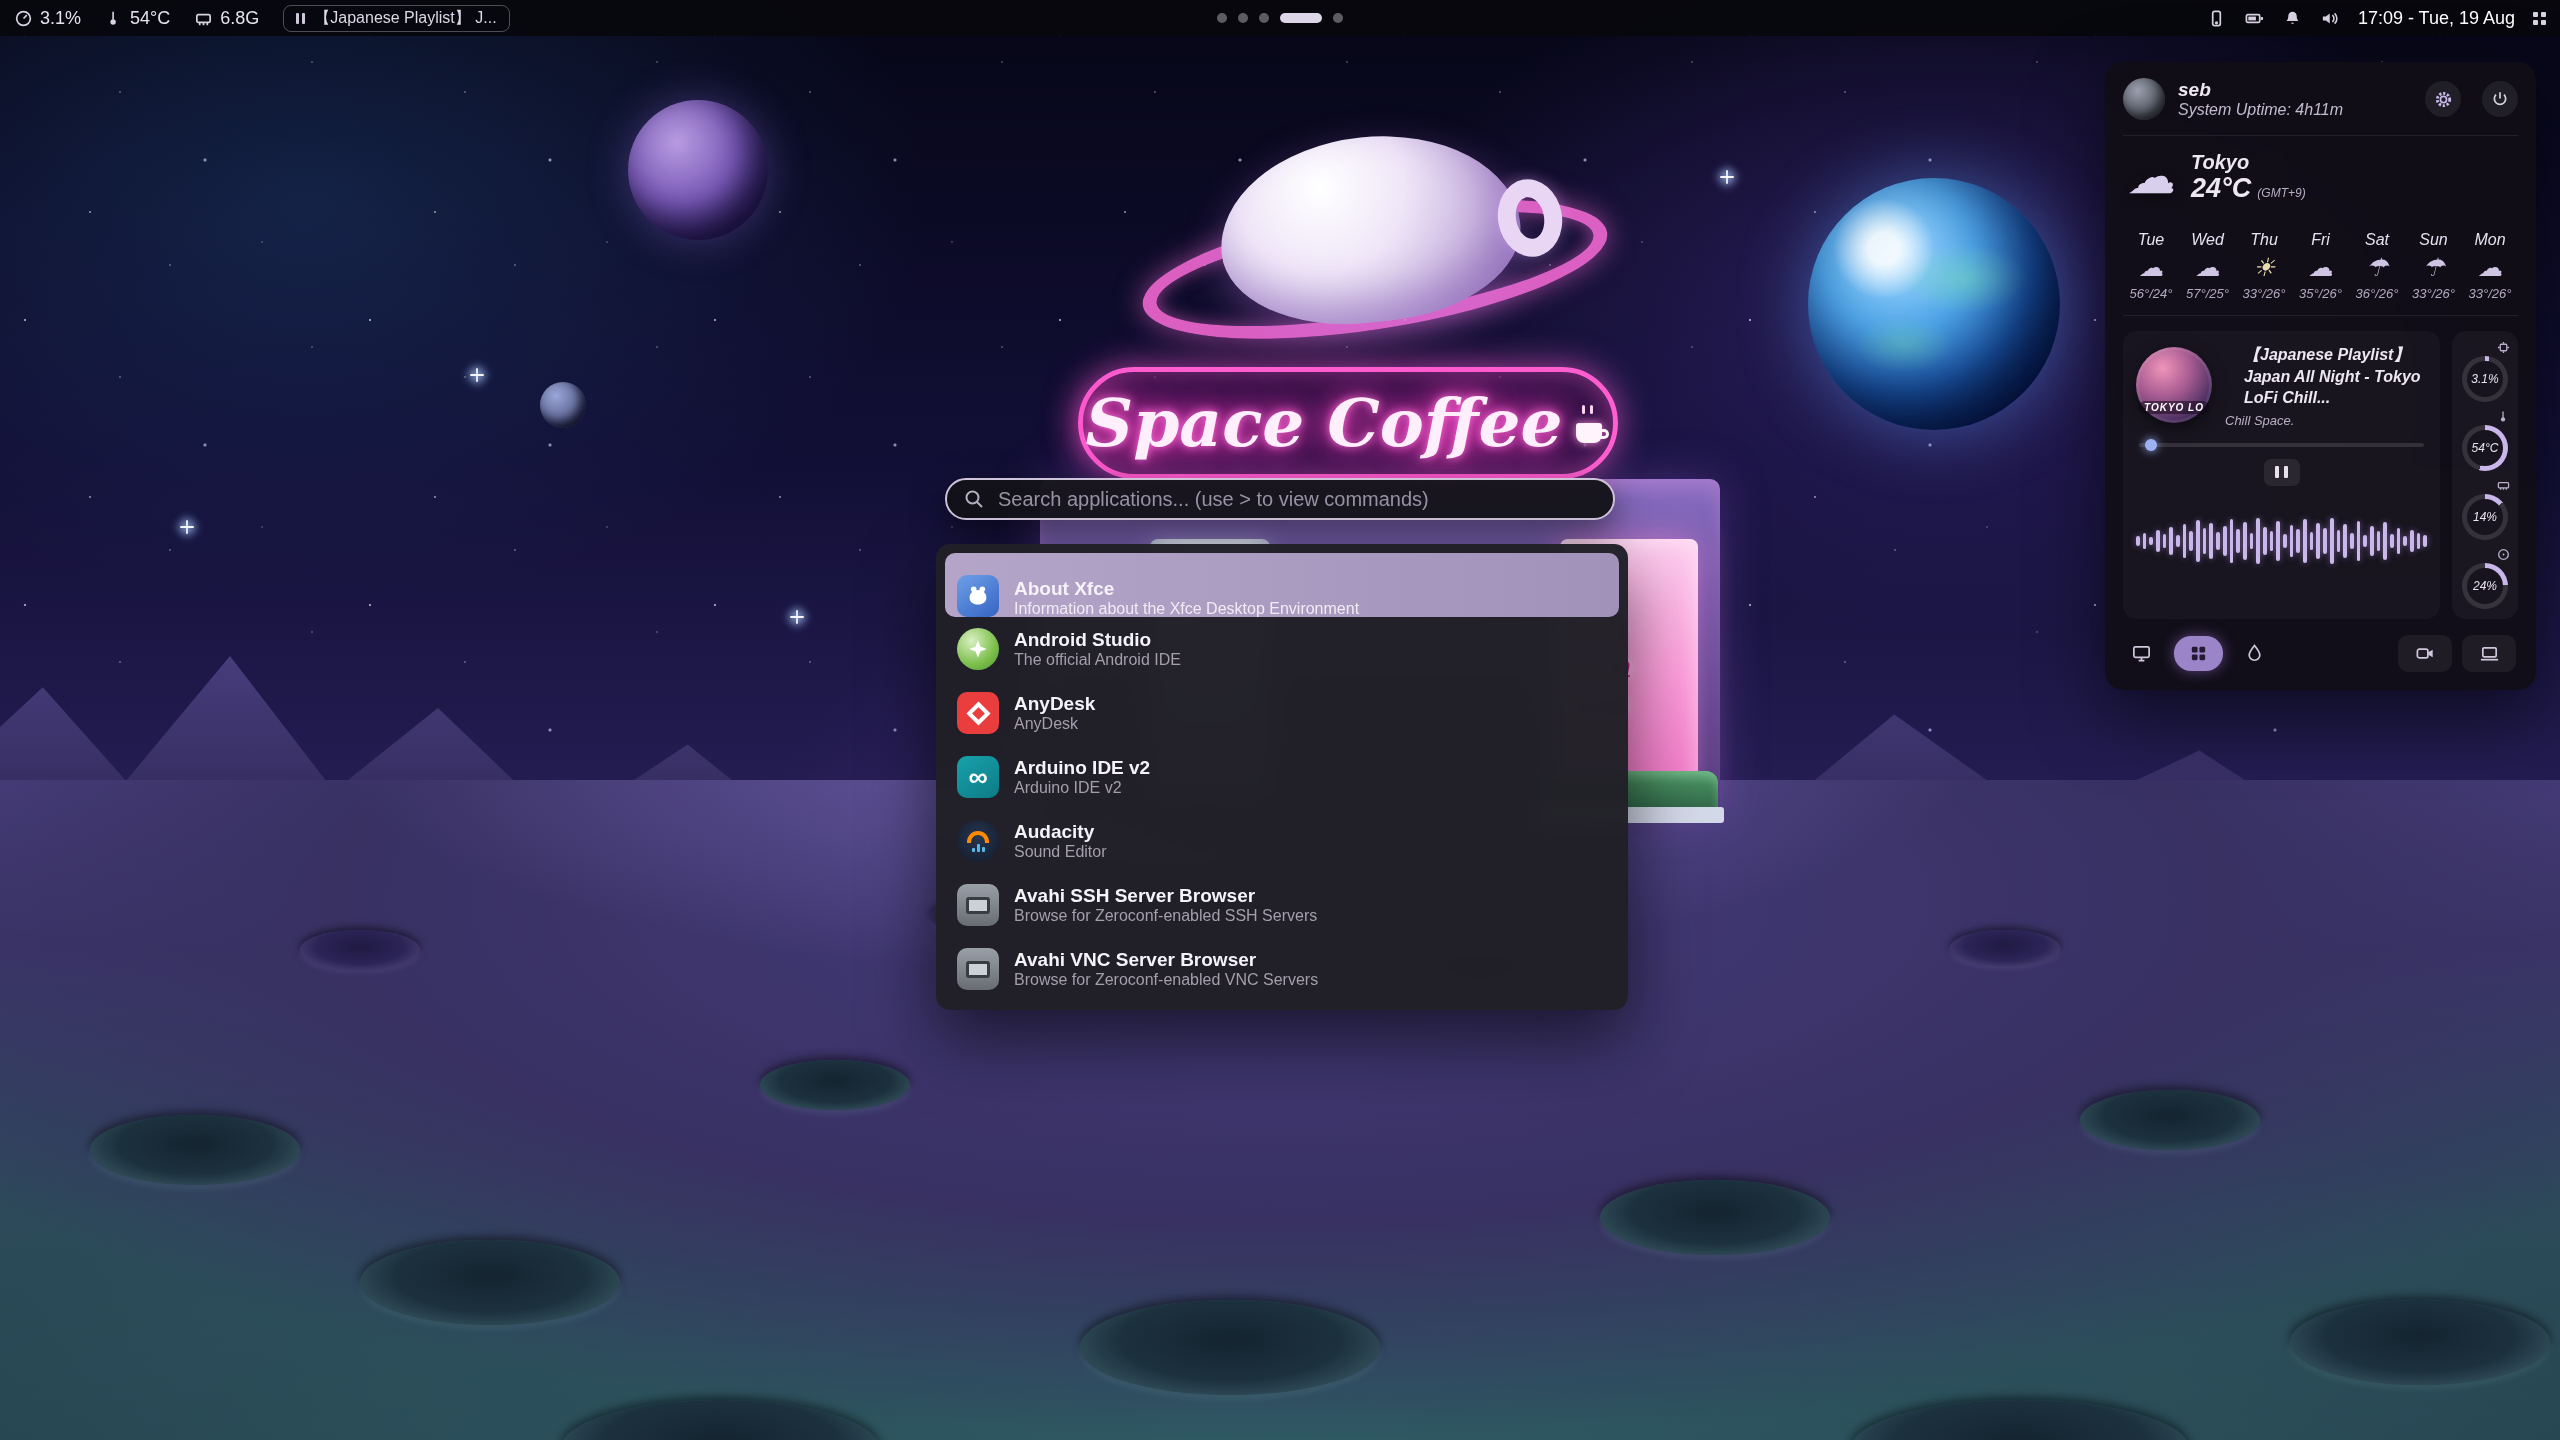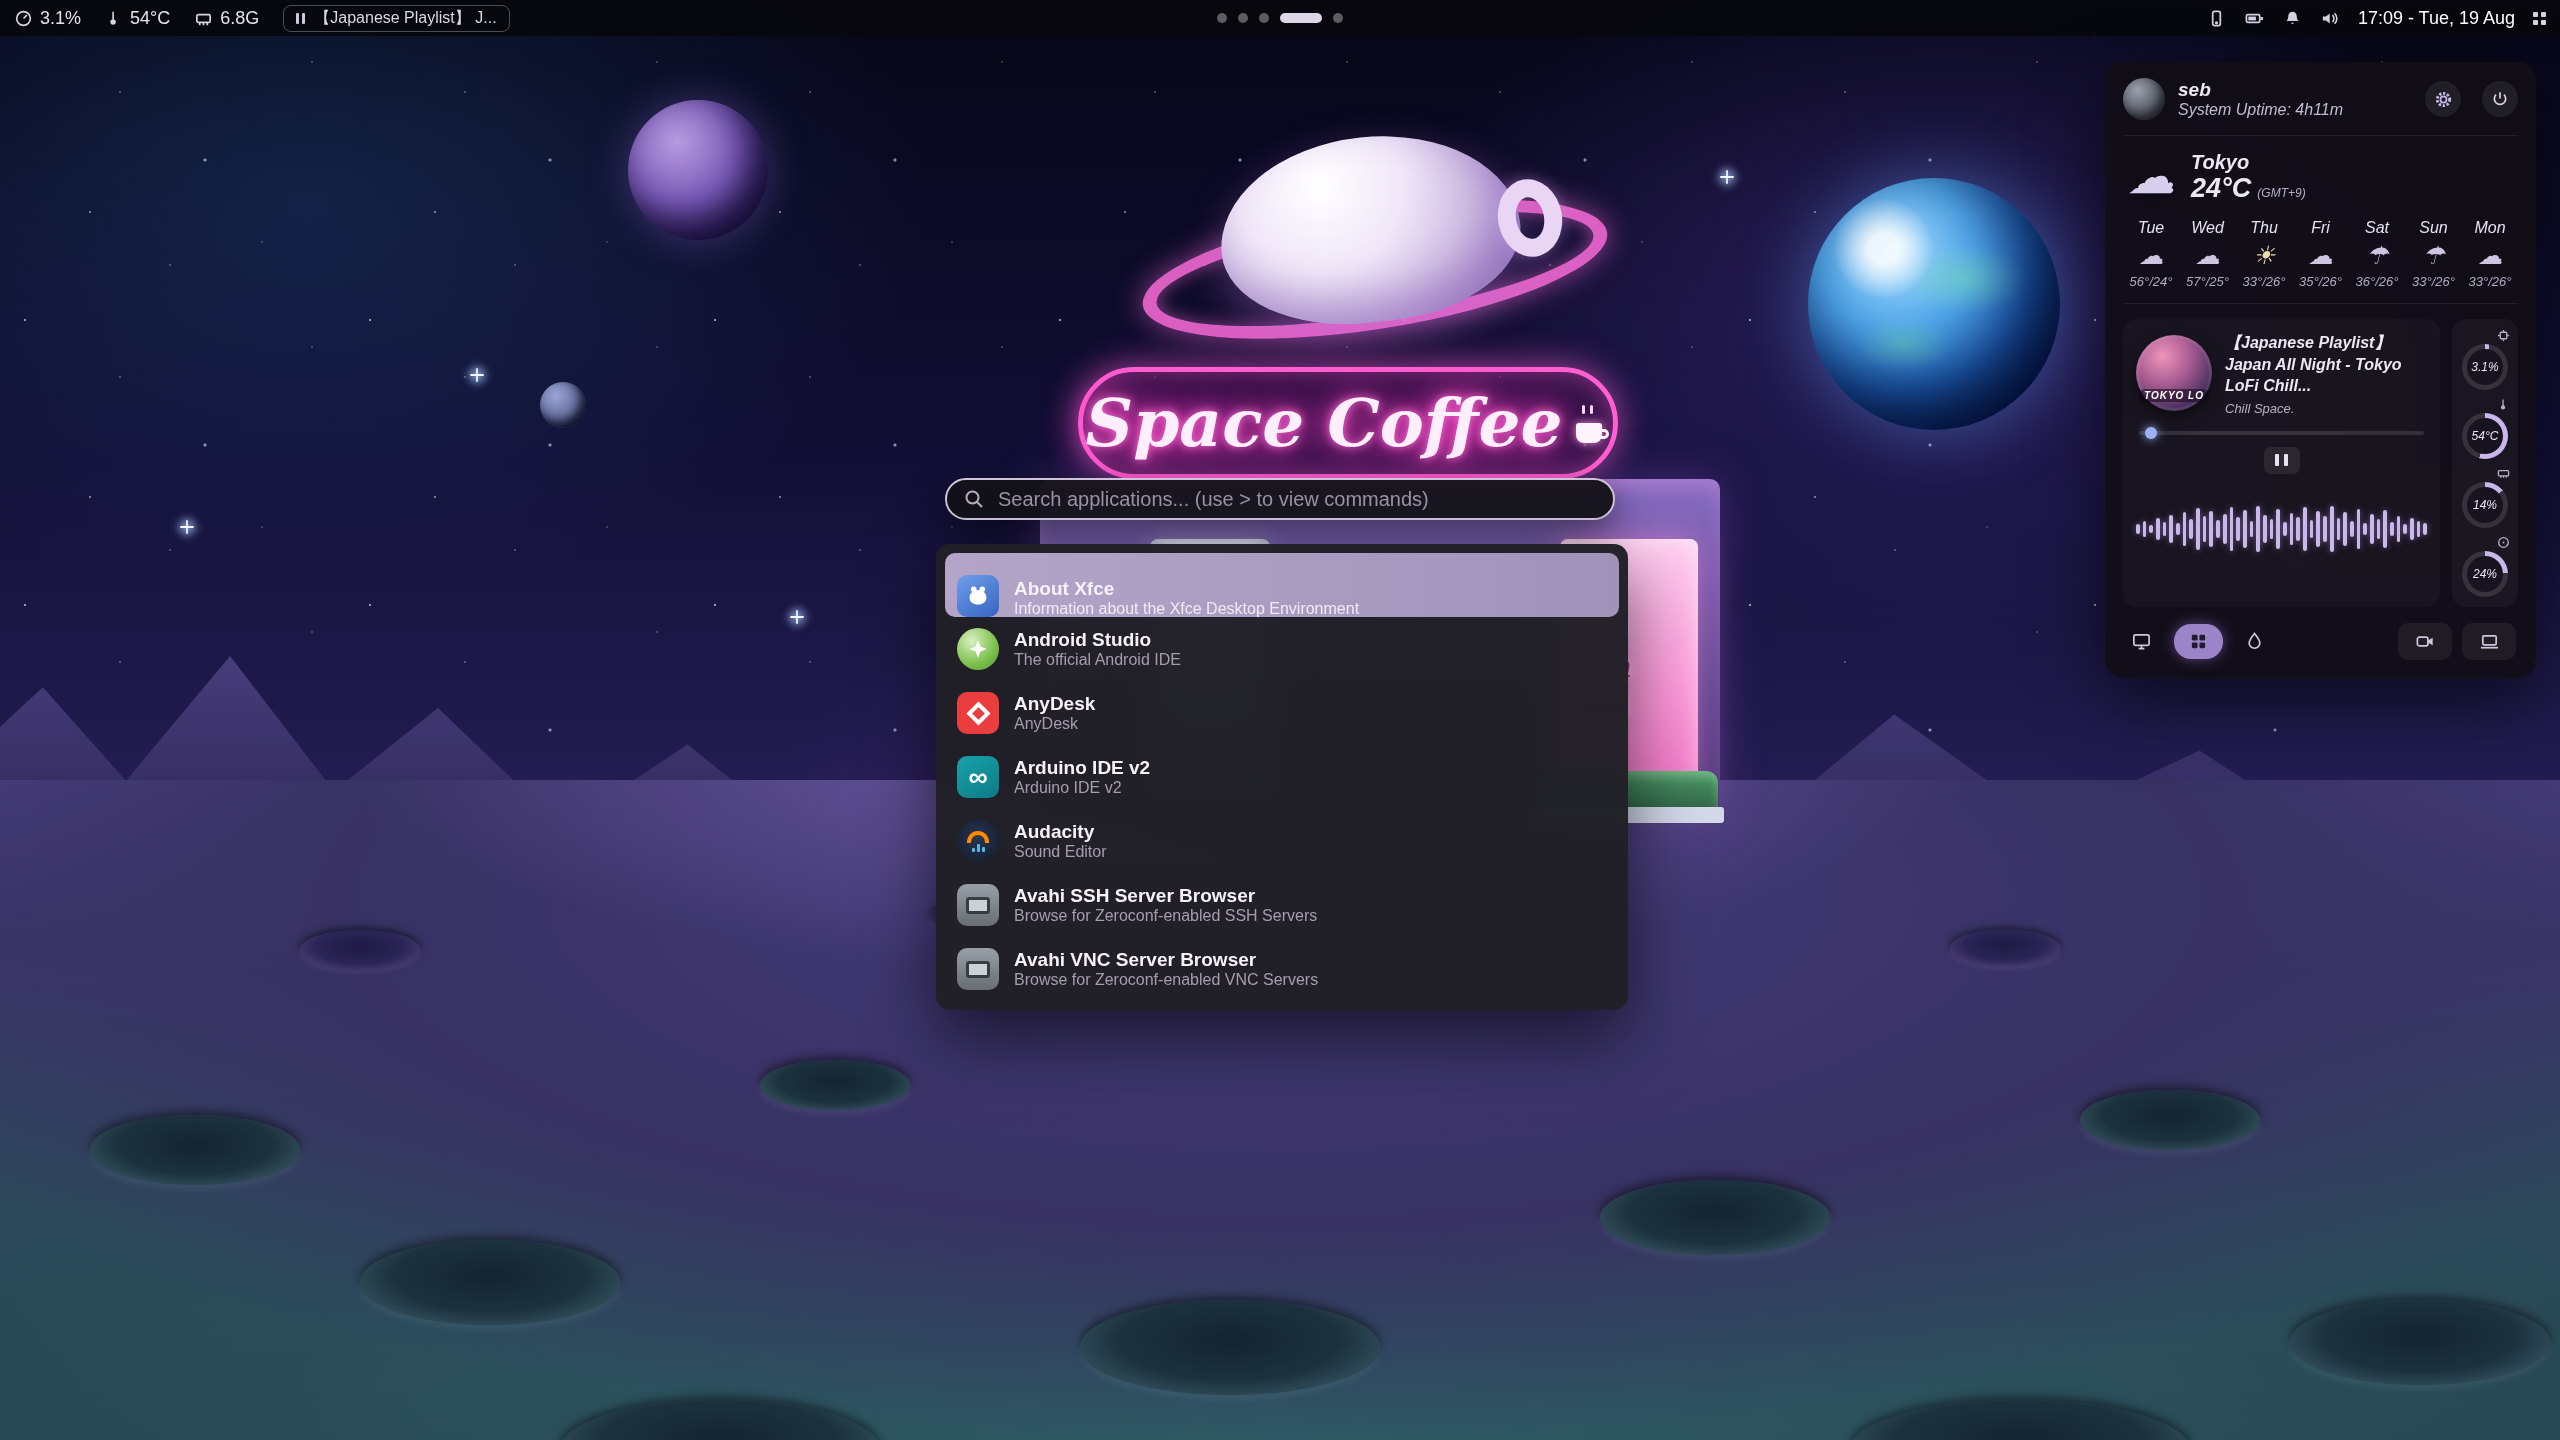--- a/index.html
+++ b/index.html
@@ -161,38 +161,38 @@
     align-items:center;justify-content:center;color:#c9b8ea;flex:none;cursor:default;}
   .round-btn + .round-btn{margin-left:8px;}
   .divider{height:1px;background:rgba(255,255,255,.08);margin:15px 0;}
   .weather-head{display:flex;align-items:center;gap:16px;padding:0 4px;}
   .big-cloud{font-size:48px;line-height:.9;color:#d8cfec;text-shadow:0 3px 12px rgba(0,0,0,.45);}
   .w-col{display:flex;flex-direction:column;gap:2px;}
   .city{font-size:20px;font-weight:bold;line-height:1.1;}
   .temp-line{display:flex;align-items:baseline;gap:6px;}
   .temp-big{font-size:27px;font-weight:bold;line-height:1;}
   .tz{font-size:12px;color:#b7aec6;}
-  .forecast{display:flex;justify-content:space-between;margin-top:18px;padding:0 2px;}
+  .forecast{display:flex;justify-content:space-between;margin-top:30px;padding:0 2px;}
   .fc-col{display:flex;flex-direction:column;align-items:center;gap:7px;width:52px;}
   .fc-day{font-size:16px;color:#e6e0f0;line-height:1;}
   .fc-icon{font-size:25px;line-height:1;color:#cfc5e2;}
   .fc-icon.sun{color:#e9dcae;}
   .fc-temps{font-size:13px;color:#b3aac2;line-height:1;}
   .media-grid{display:flex;gap:12px;}
   .media-card{flex:1;background:rgba(255,255,255,.03);border-radius:14px;padding:13px 13px 14px;min-width:0;}
   .media-top{display:flex;gap:13px;align-items:center;}
   .album{width:76px;height:76px;border-radius:50%;flex:none;position:relative;
     background:radial-gradient(circle at 35% 28%,#ef94ba 0%,#a85c92 38%,#4d3162 72%,#221430 100%);
     box-shadow:0 5px 16px rgba(0,0,0,.55), inset 0 0 0 3px rgba(255,255,255,.08);
     display:flex;align-items:flex-end;justify-content:center;}
   .album small{font-size:10px;letter-spacing:1px;font-weight:bold;color:#fff;background:rgba(20,5,25,.55);
     padding:1px 5px;border-radius:6px;margin-bottom:9px;white-space:nowrap;}
   .m-text{display:flex;flex-direction:column;gap:5px;min-width:0;}
   .m-title{font-size:16px;font-weight:bold;line-height:1.35;display:-webkit-box;-webkit-line-clamp:3;
-    -webkit-box-orient:vertical;overflow:hidden;}
+    -webkit-box-orient:vertical;overflow:hidden;margin-left:19px;}
   .m-sub{font-size:13px;color:#b9b0c6;line-height:1;}
   .progress{position:relative;height:4px;background:rgba(255,255,255,.12);border-radius:2px;margin:16px 3px 12px;}
   .progress i{position:absolute;left:2%;top:-4px;width:12px;height:12px;border-radius:50%;background:#9db2f2;
     box-shadow:0 0 10px #9db2f2;}
   .pause-btn{width:36px;height:27px;margin:0 auto;border-radius:7px;background:rgba(255,255,255,.08);
     display:flex;align-items:center;justify-content:center;gap:5px;cursor:default;}
   .pause-btn i{width:4px;height:12px;background:#e8e2f0;border-radius:1px;}
   .waveform{display:flex;align-items:center;justify-content:center;gap:3px;height:86px;margin-top:12px;}
   .waveform span{width:4px;background:#cbb9ea;border-radius:2px;box-shadow:0 0 6px rgba(178,148,228,.55);}
   .stats-col{width:66px;background:rgba(255,255,255,.04);border-radius:14px;padding:10px 6px;

